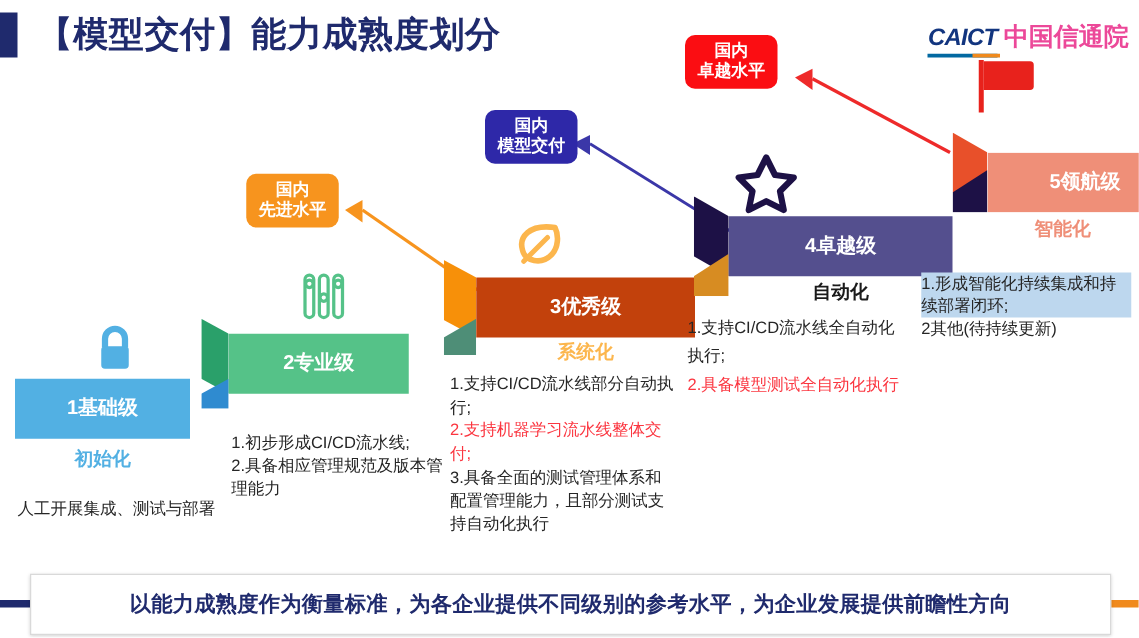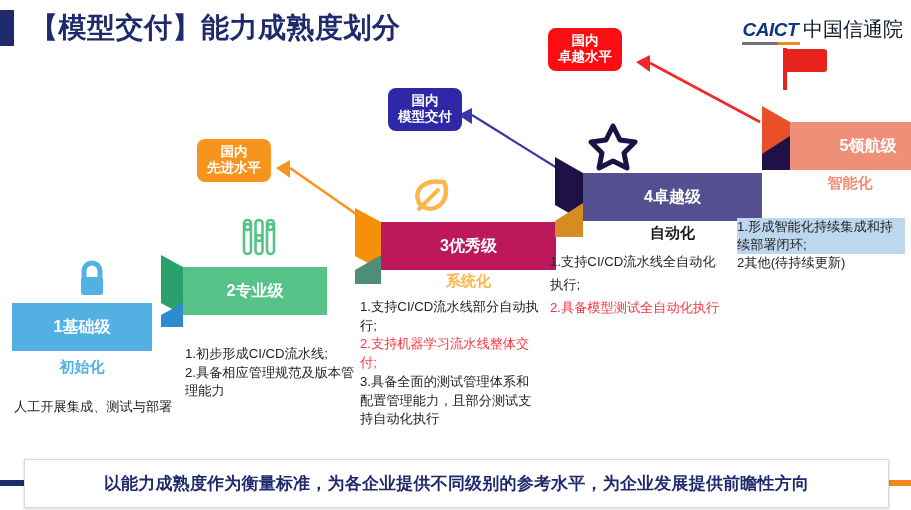--- a/index.html
+++ b/index.html
@@ -13,27 +13,27 @@
   
   .hdr-bar{position:absolute;left:0;top:10px;width:14px;height:36px;background:#1f2a6d;}
   .title{
     position:absolute;left:30px;top:9px;
     font-size:28px;font-weight:bold;color:#1f2a6d;letter-spacing:.5px;
     white-space:nowrap;
   }
   .logo{position:absolute;right:8px;top:16px;text-align:right;white-space:nowrap;}
   .logo-caict{
     font-size:19px;font-weight:bold;color:#12357f;font-style:italic;
-    letter-spacing:-.5px;border-bottom:3px solid #737373;padding-bottom:1px;
+    letter-spacing:-.5px;border-bottom:3px solid #0369a1;padding-bottom:1px;
     display:inline-block;position:relative;
   }
   .logo-caict:after{
     content:"";position:absolute;left:64%;right:-2px;bottom:-3px;height:3px;background:#f08a1d;
   }
-  .logo-cn{font-size:20px;font-weight:normal;color:#0f172a;margin-left:5px;}
+  .logo-cn{font-size:20px;font-weight:bold;color:#ec4899;margin-left:5px;}
   .flag{position:absolute;right:82px;top:48px;width:46px;height:42px;}
   .flag .pole{position:absolute;left:0;top:0;width:4px;height:42px;background:#e8221c;}
   .flag .cloth{position:absolute;left:4px;top:1px;width:40px;height:23px;background:#e8221c;
     border-radius:0 3px 3px 0;}
 
   
   .step{position:absolute;}
   .step .side{position:absolute;}
   .step .label{
     position:absolute;left:0;right:0;top:50%;transform:translateY(-50%);
@@ -46,21 +46,21 @@
 
   
   #s1{left:12px;top:303px;width:140px;height:48px;background:#52b0e3;}
   
   #s2{left:183px;top:267px;width:144px;height:48px;background:#55c288;}
   #s2 .side{left:-22px;top:-12px;width:22px;height:60px;
      background:#2aa06a;clip-path:polygon(0 0,100% 12px,100% 60px,0 48px);}
   #s2 .side2{position:absolute;left:-22px;top:36px;width:22px;height:24px;
      background:#2f8bd0;clip-path:polygon(0 12px,100% 0,100% 24px,0 24px);}
   
-  #s3{left:381px;top:222px;width:175px;height:48px;background:#be185d;}
+  #s3{left:381px;top:222px;width:175px;height:48px;background:#c2410c;}
   #s3 .side{left:-26px;top:-14px;width:26px;height:62px;
      background:#f79009;clip-path:polygon(0 0,100% 14px,100% 62px,0 48px);}
   #s3 .side2{position:absolute;left:-26px;top:33px;width:26px;height:29px;
      background:#4e8e77;clip-path:polygon(0 15px,100% 0,100% 29px,0 29px);}
   
   #s4{left:583px;top:173px;width:179px;height:48px;background:#544f8e;}
   #s4 .side{left:-28px;top:-16px;width:28px;height:64px;
      background:#1d1146;clip-path:polygon(0 0,100% 16px,100% 64px,0 48px);}
   #s4 .side2{position:absolute;left:-28px;top:30px;width:28px;height:34px;
      background:#d78c22;clip-path:polygon(0 18px,100% 0,100% 34px,0 34px);}

